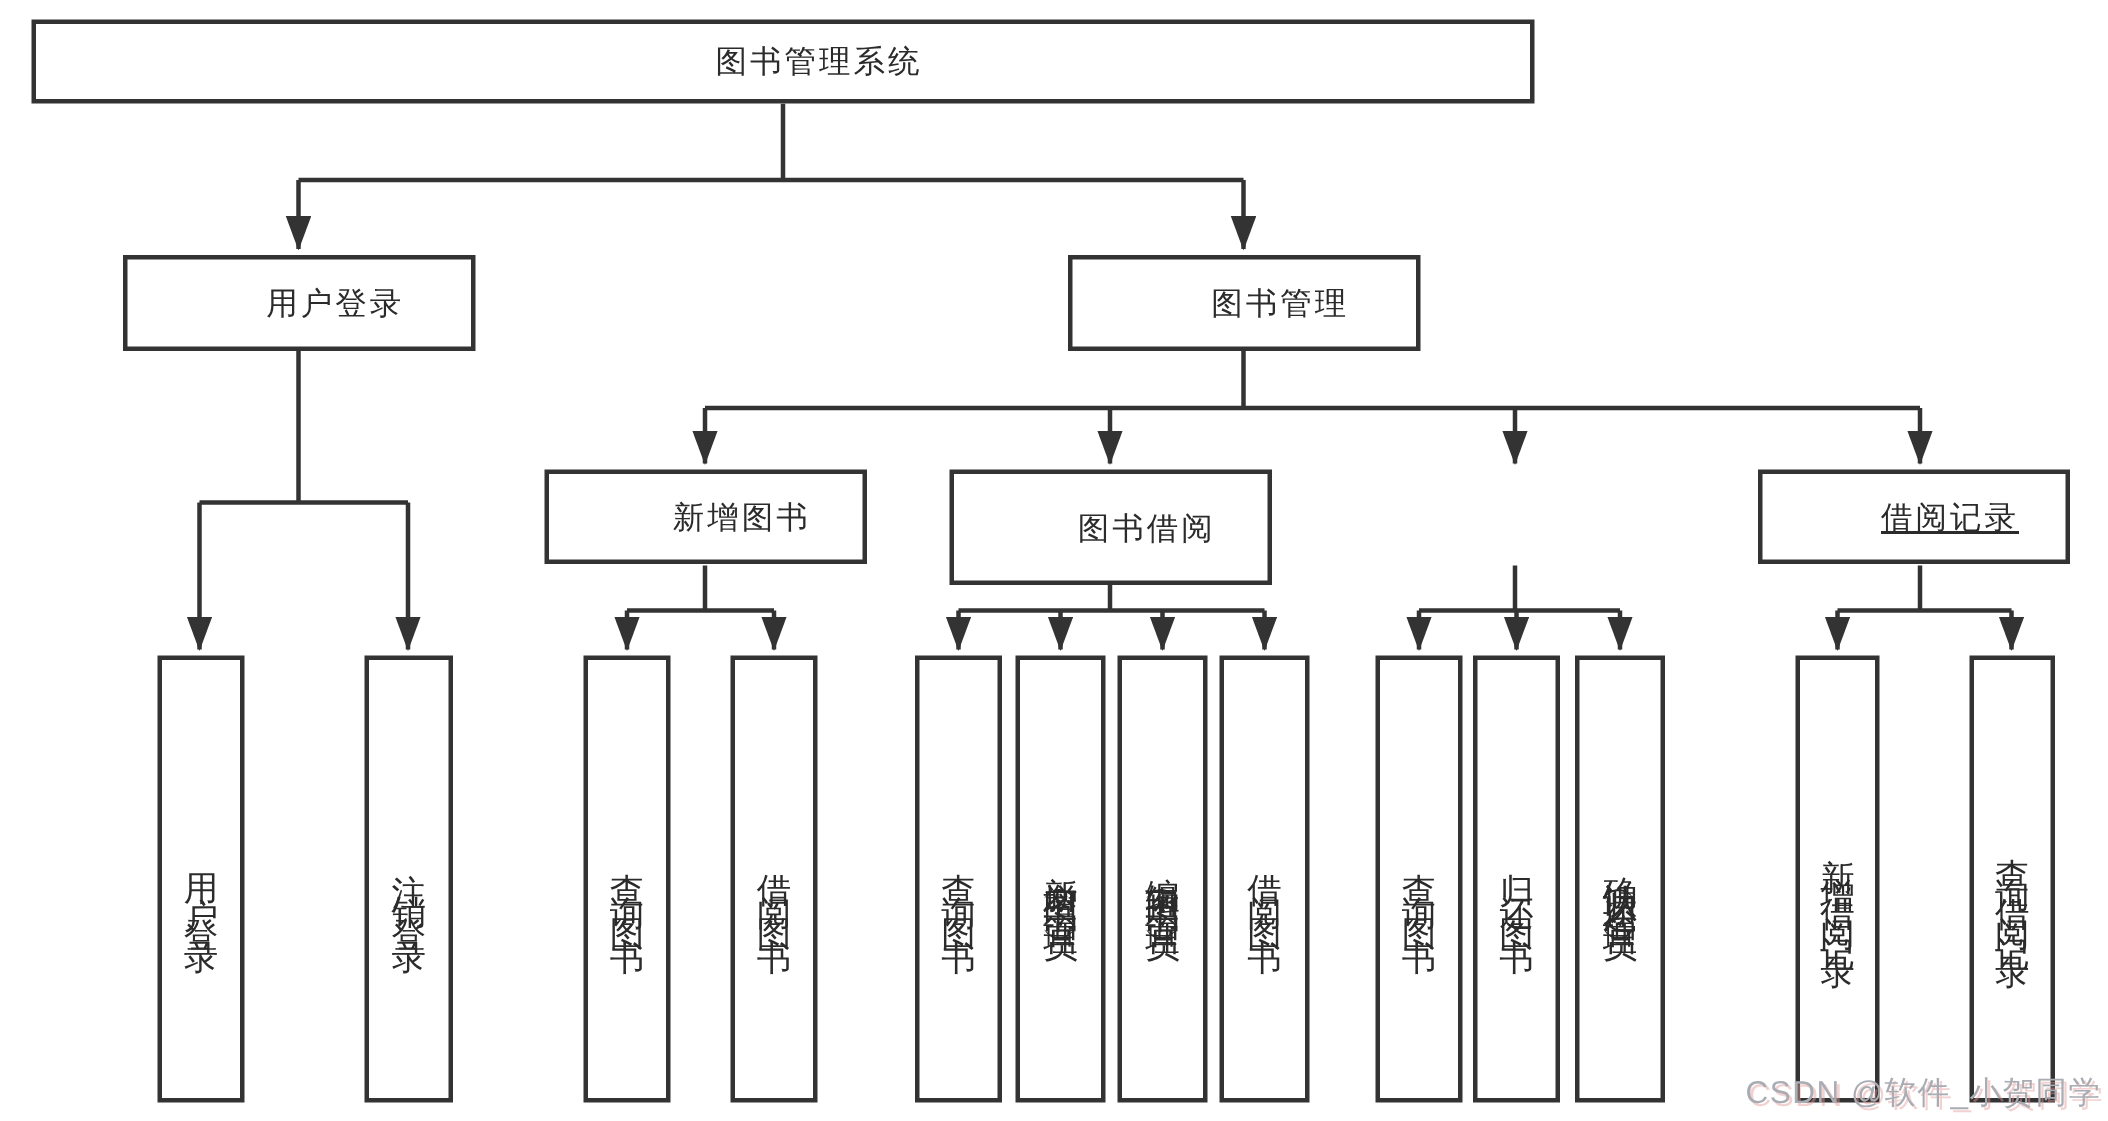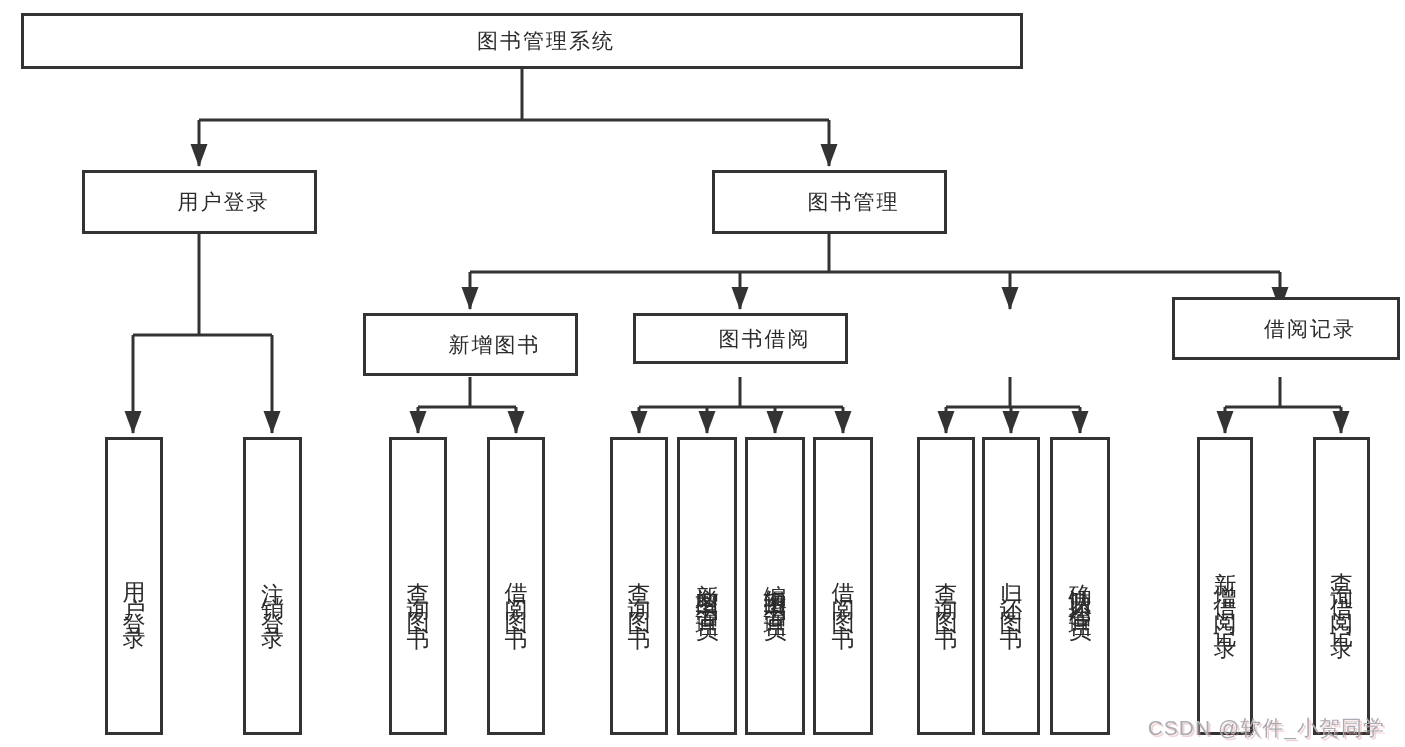--- a/index.html
+++ b/index.html
@@ -43,21 +43,21 @@
     text-orientation: mixed;
     font-size: 23px;
     line-height: 1.0;
     white-space: nowrap;
   }
   .leaf.short .vtext { letter-spacing: 15px; margin-bottom: -15px; }
   .leaf.mid   .vtext { letter-spacing: 13px; margin-bottom: -13px; }
   .leaf.long  .vtext { letter-spacing: 5px;  margin-bottom: -5px; }
   .watermark {
     position: absolute;
-    right: 20px;
+    right: 4px;
     bottom: 5px;
     font-size: 21px;
     letter-spacing: 1px;
     color: var(--wm);
     text-shadow: 2px 2px 0 rgba(229, 154, 154, 0.45);
     z-index: 3;
     pointer-events: none;
     margin-top: 20px;
   }
 </style>
@@ -123,24 +123,24 @@
   <div class="node hnode" style="left:82px; top:170px; width:235px; height:64px;">
     <span>用户登录</span>
   </div>
   <div class="node hnode" style="left:712px; top:170px; width:235px; height:64px;">
     <span>图书管理</span>
   </div>
 
   <div class="node hnode" style="left:363px; top:313px; width:215px; height:63px;">
     <span>新增图书</span>
   </div>
-  <div class="node hnode" style="left:633px; top:313px; width:215px; height:51px;">
+  <div class="node hnode" style="left:633px; top:313px; width:215px; height:77px;">
     <span>图书借阅</span>
   </div>
-  <div class="node hnode" style="left:1172px; top:297px; width:228px; height:63px;">
+  <div class="node hnode" style="left:1172px; top:313px; width:208px; height:63px;text-decoration:underline;">
     <span>借阅记录</span>
   </div>
 
   <div class="node leaf short" style="left:105px;">
     <span class="vtext">用户登录</span>
   </div>
   <div class="node leaf short" style="left:243px; width:59px;">
     <span class="vtext">注销登录</span>
   </div>
 

